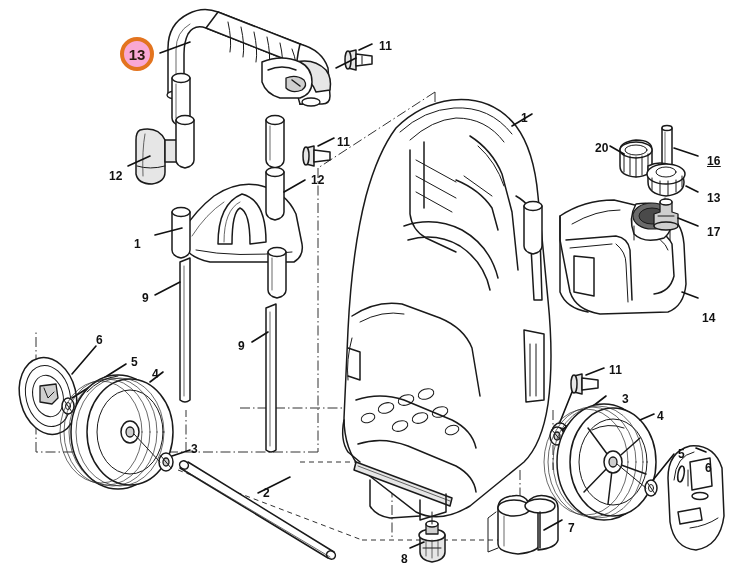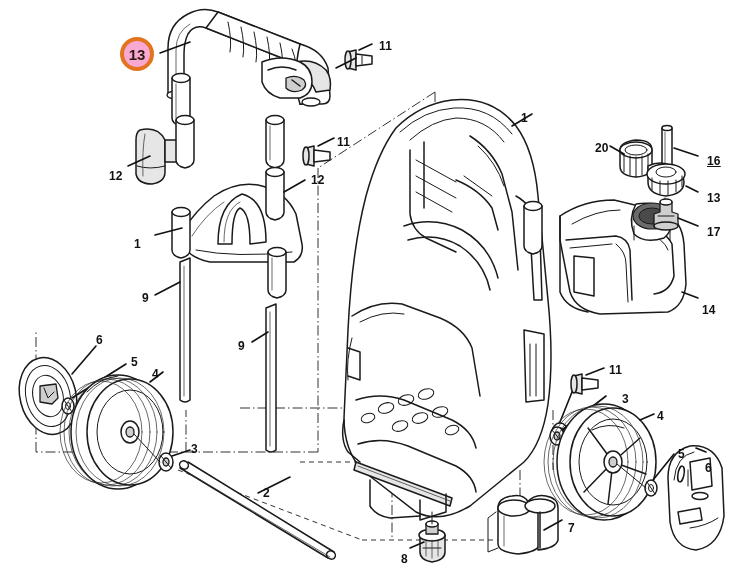--- a/index.html
+++ b/index.html
@@ -434,21 +434,21 @@
 <div class="callout-label" style="left:568px;top:522px;">7</div>
 <div class="callout-label" style="left:401px;top:553px;">8</div>
 <div class="callout-label" style="left:142px;top:292px;">9</div>
 <div class="callout-label" style="left:238px;top:340px;">9</div>
 <div class="callout-label" style="left:134px;top:238px;">1</div>
 <div class="callout-label" style="left:379px;top:40px;">11</div>
 <div class="callout-label" style="left:337px;top:136px;">11</div>
 <div class="callout-label" style="left:609px;top:364px;">11</div>
 <div class="callout-label" style="left:109px;top:170px;">12</div>
 <div class="callout-label" style="left:311px;top:174px;">12</div>
-<div class="callout-label" style="left:702px;top:304px;">14</div>
+<div class="callout-label" style="left:702px;top:312px;">14</div>
 <div class="callout-label" style="left:707px;top:192px;">13</div>
 <div class="callout-label" style="left:707px;top:155px;text-decoration:underline;">16</div>
 <div class="callout-label" style="left:707px;top:226px;">17</div>
 <div class="callout-label" style="left:595px;top:142px;">20</div>
 <div class="callout-label" style="left:622px;top:393px;">3</div>
 <div class="callout-label" style="left:657px;top:410px;">4</div>
 <div class="callout-label" style="left:678px;top:448px;">5</div>
 <div class="callout-label" style="left:705px;top:462px;">6</div>
 
 <div class="badge" id="badge-13" style="left: 120px; top: 37px; background: #f9a8d4; border: 4px solid rgb(227, 116, 31); color: rgb(43, 26, 13);">13</div>

